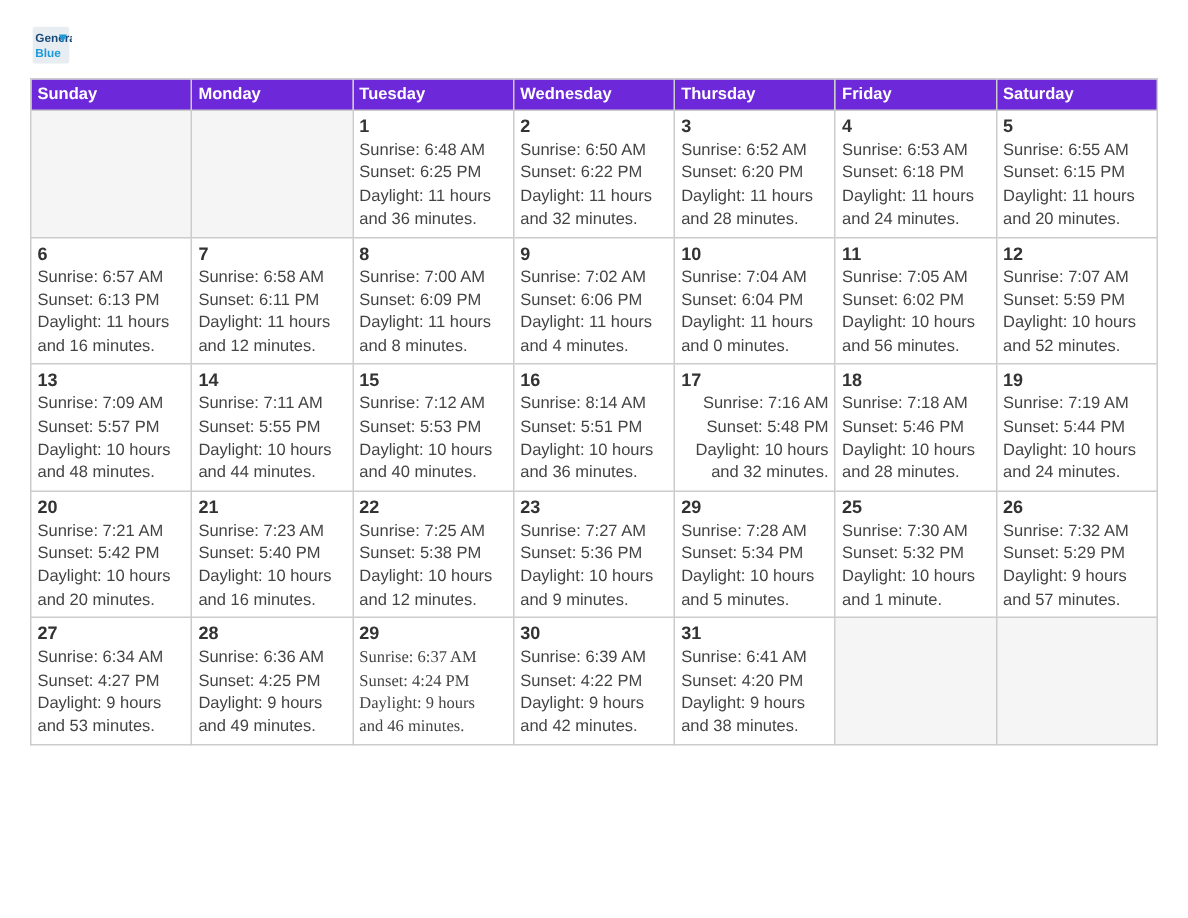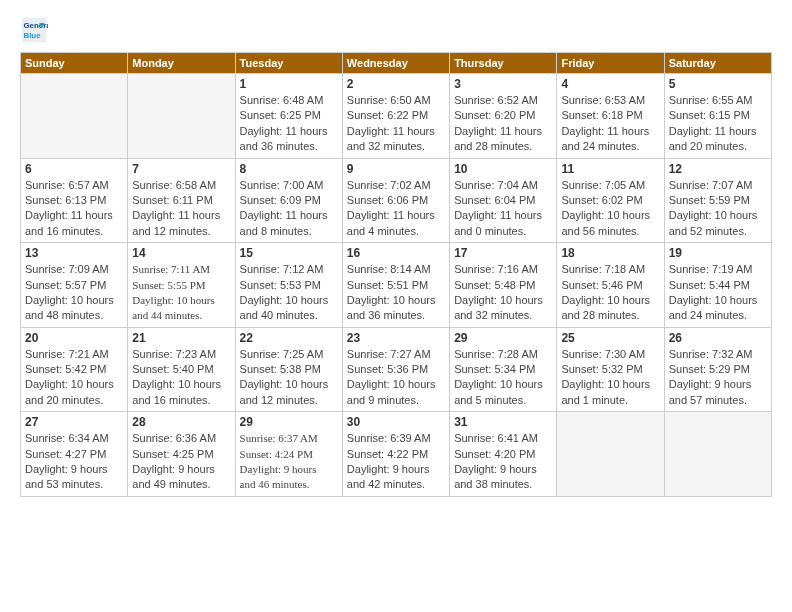--- a/index.html
+++ b/index.html
@@ -42,21 +42,21 @@
     .subtitle {
       font-size: 13px;
       color: #555;
     }
     .calendar {
       width: 100%;
       border-collapse: collapse;
       table-layout: fixed;
     }
     .calendar th {
-      background: #a16207;
+      background: #6d28d9;
       color: #fff;
       font-size: 11px;
       font-weight: bold;
       padding: 4px 4px;
       text-align: left;
       border: 1px solid #ccc;
     }
     .calendar td {
       border: 1px solid #ccc;
       vertical-align: top;
@@ -207,42 +207,42 @@
         <tr>
           <td>
             <span class="day-number">13</span>
             <div class="day-info" style="white-space: pre-line;">Sunrise: 7:09 AM
 Sunset: 5:57 PM
 Daylight: 10 hours
 and 48 minutes.</div>
           </td>
           <td>
             <span class="day-number">14</span>
-            <div class="day-info" style="white-space: pre-line; font-family: Liberation Serif, serif;">Sunrise: 7:11 AM
+            <div class="day-info" style="white-space: pre-line;">Sunrise: 7:11 AM
 Sunset: 5:55 PM
 Daylight: 10 hours
 and 44 minutes.</div>
           </td>
           <td>
             <span class="day-number">15</span>
             <div class="day-info" style="white-space: pre-line;">Sunrise: 7:12 AM
 Sunset: 5:53 PM
 Daylight: 10 hours
 and 40 minutes.</div>
           </td>
           <td>
             <span class="day-number">16</span>
             <div class="day-info" style="white-space: pre-line;">Sunrise: 8:14 AM
 Sunset: 5:51 PM
 Daylight: 10 hours
 and 36 minutes.</div>
           </td>
           <td>
             <span class="day-number">17</span>
-            <div class="day-info" style="white-space: pre-line;">Sunrise: 7:16 AM
+            <div class="day-info" style="white-space: pre-line; text-align: right;">Sunrise: 7:16 AM
 Sunset: 5:48 PM
 Daylight: 10 hours
 and 32 minutes.</div>
           </td>
           <td>
             <span class="day-number">18</span>
             <div class="day-info" style="white-space: pre-line;">Sunrise: 7:18 AM
 Sunset: 5:46 PM
 Daylight: 10 hours
 and 28 minutes.</div>

